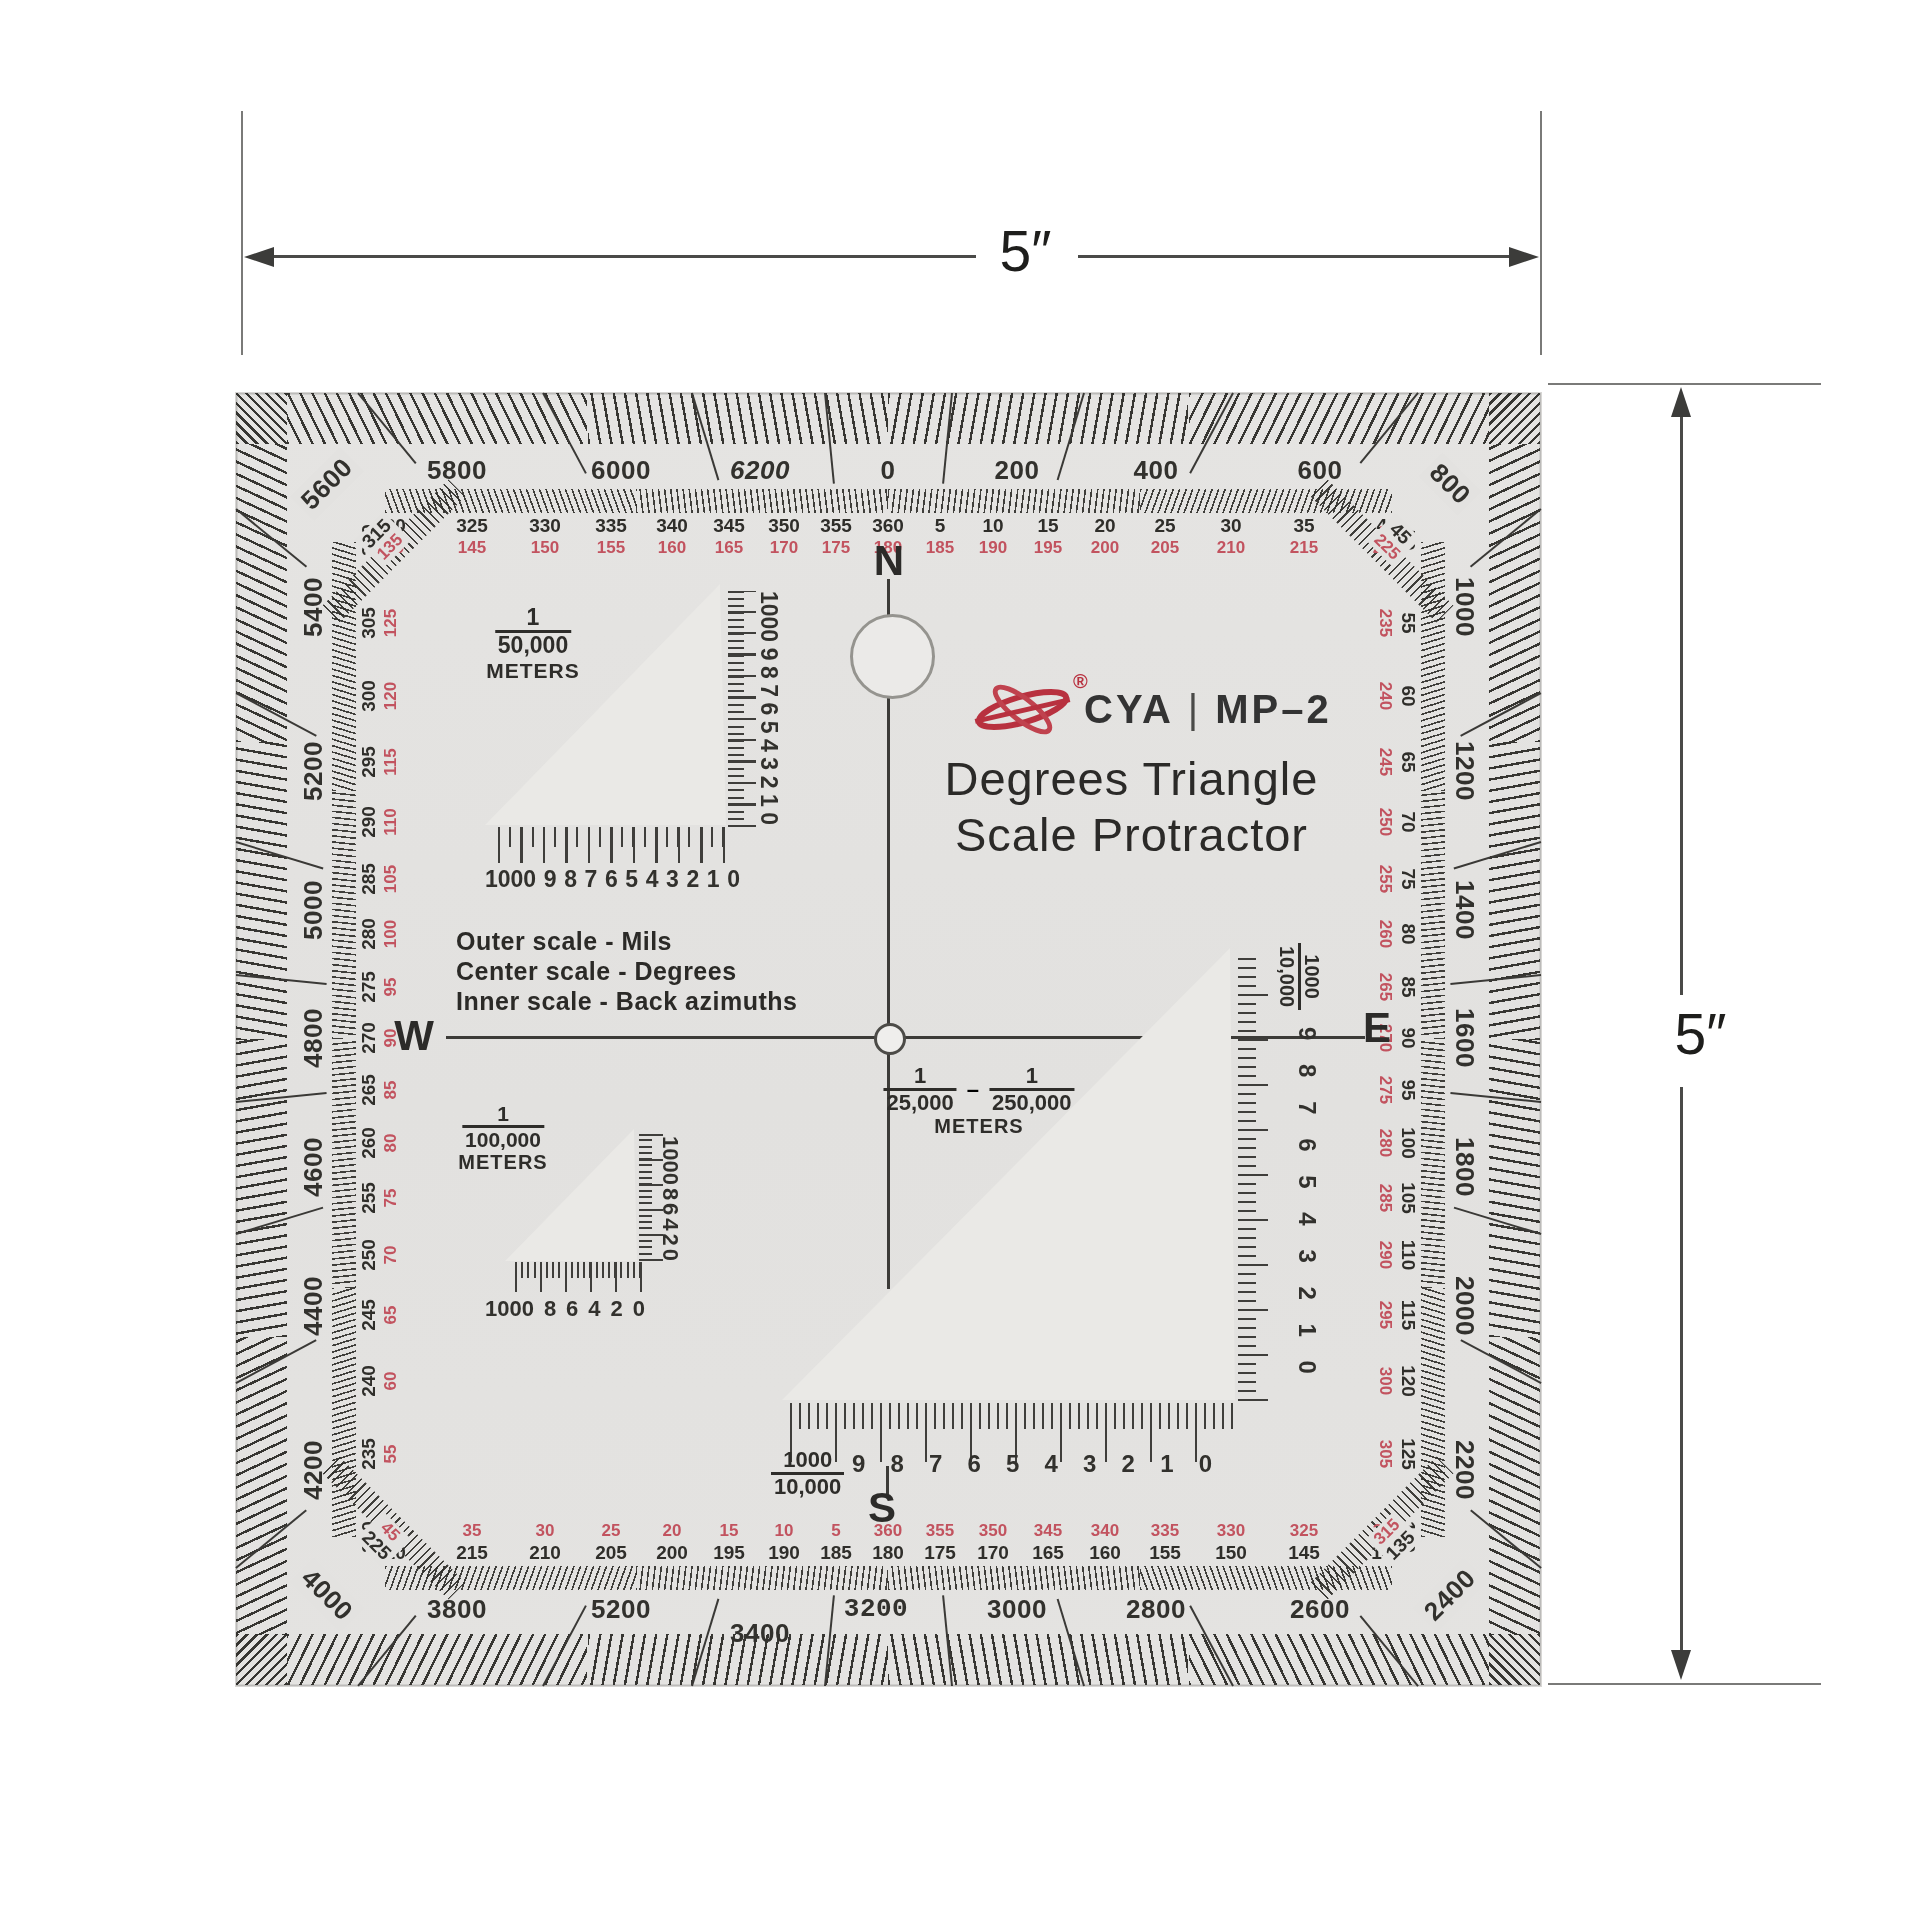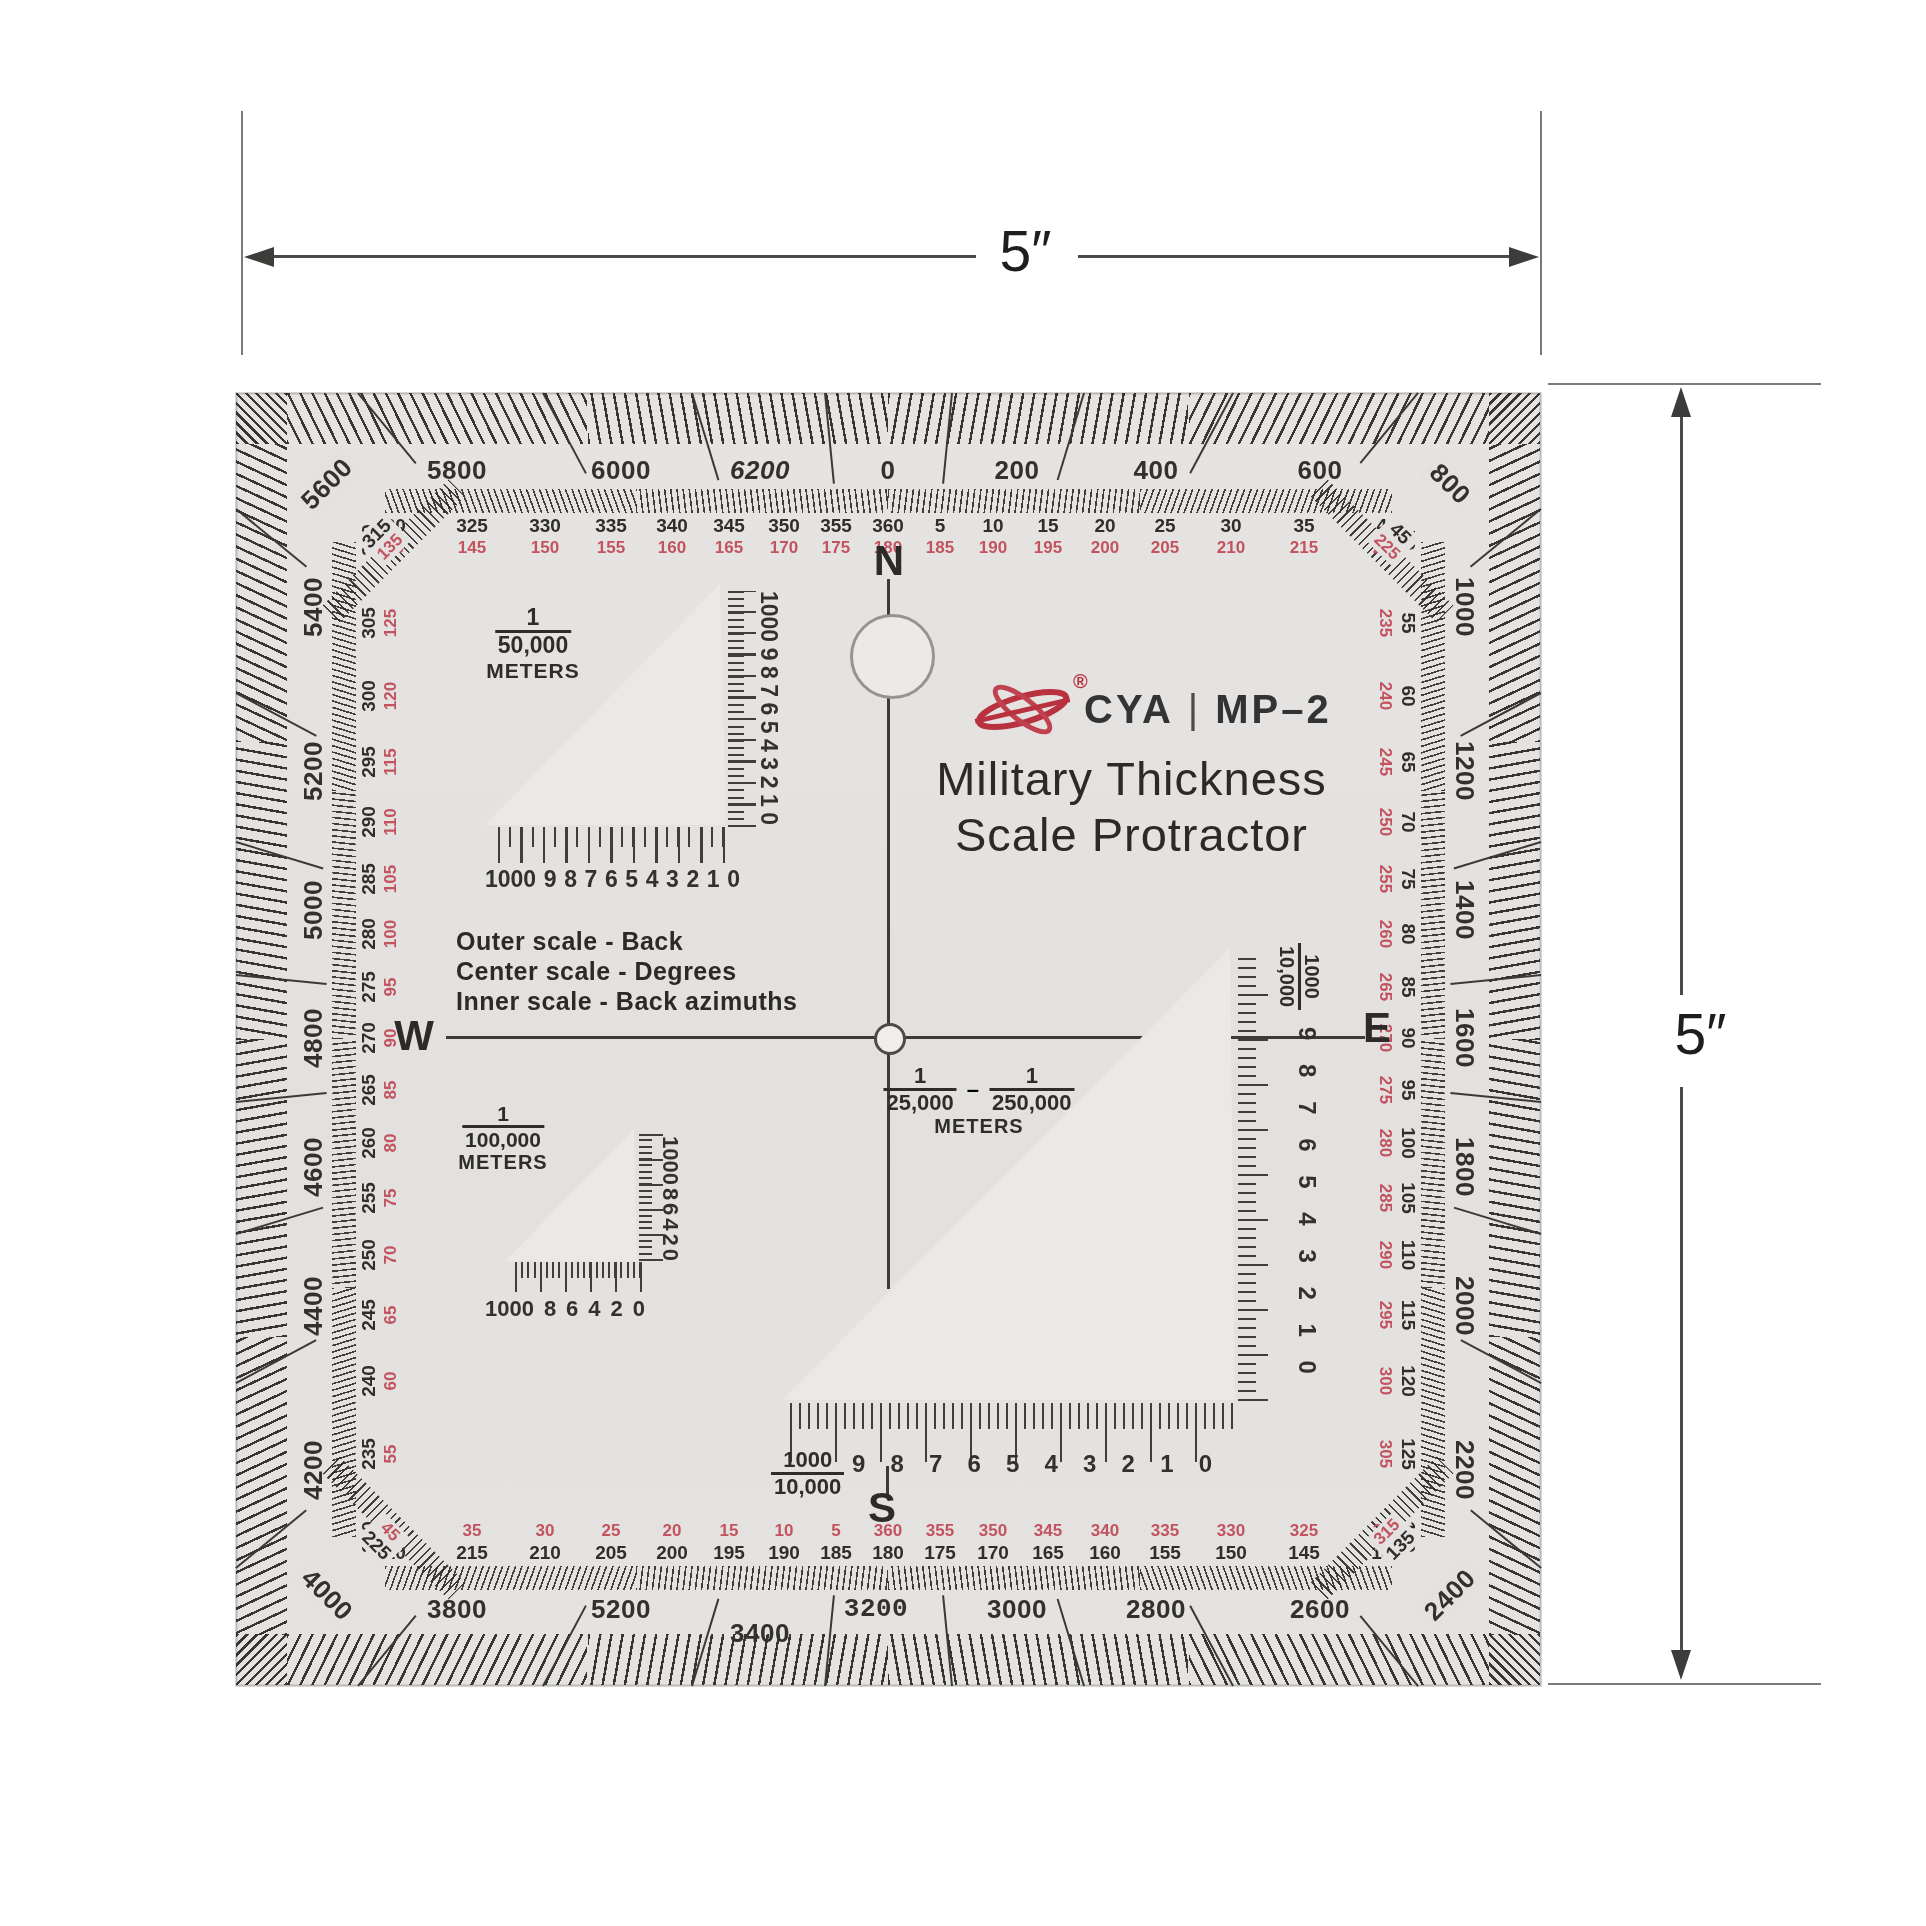--- a/index.html
+++ b/index.html
@@ -364,26 +364,26 @@
       <ellipse cx="52" cy="34" rx="34" ry="11" fill="none" stroke="#c0424e" stroke-width="5" transform="rotate(38 52 34)"></ellipse>
       <line x1="4" y1="46" x2="100" y2="24" stroke="#b8313f" stroke-width="5"></line>
     </svg>
     <div class="reg">®</div>
     <div class="brandrow">
       <span>CYA</span>
       <span class="pipe">|</span>
       <span>MP–2</span>
     </div>
     <div class="title">
-      <div>Military Thickness</div>
+      <div>Degrees Triangle</div>
       <div>Scale Protractor</div>
     </div>
 
     <div class="legend">
-      <div>Outer scale - Back</div>
+      <div>Outer scale - Mils</div>
       <div>Center scale - Degrees</div>
       <div>Inner scale - Back azimuths</div>
     </div>
 
     <div class="tri" style="left:249px;top:191px;width:241px;height:241px;clip-path:polygon(97.5% 0,100% 100%,0 100%);"></div>
     <div class="fracwrap" style="left:297px;top:212px;transform:translateX(-50%);font-size:23px;">
       <span class="frq">
           <span class="fn">1</span>
           <span class="fd">50,000</span>
         </span>

